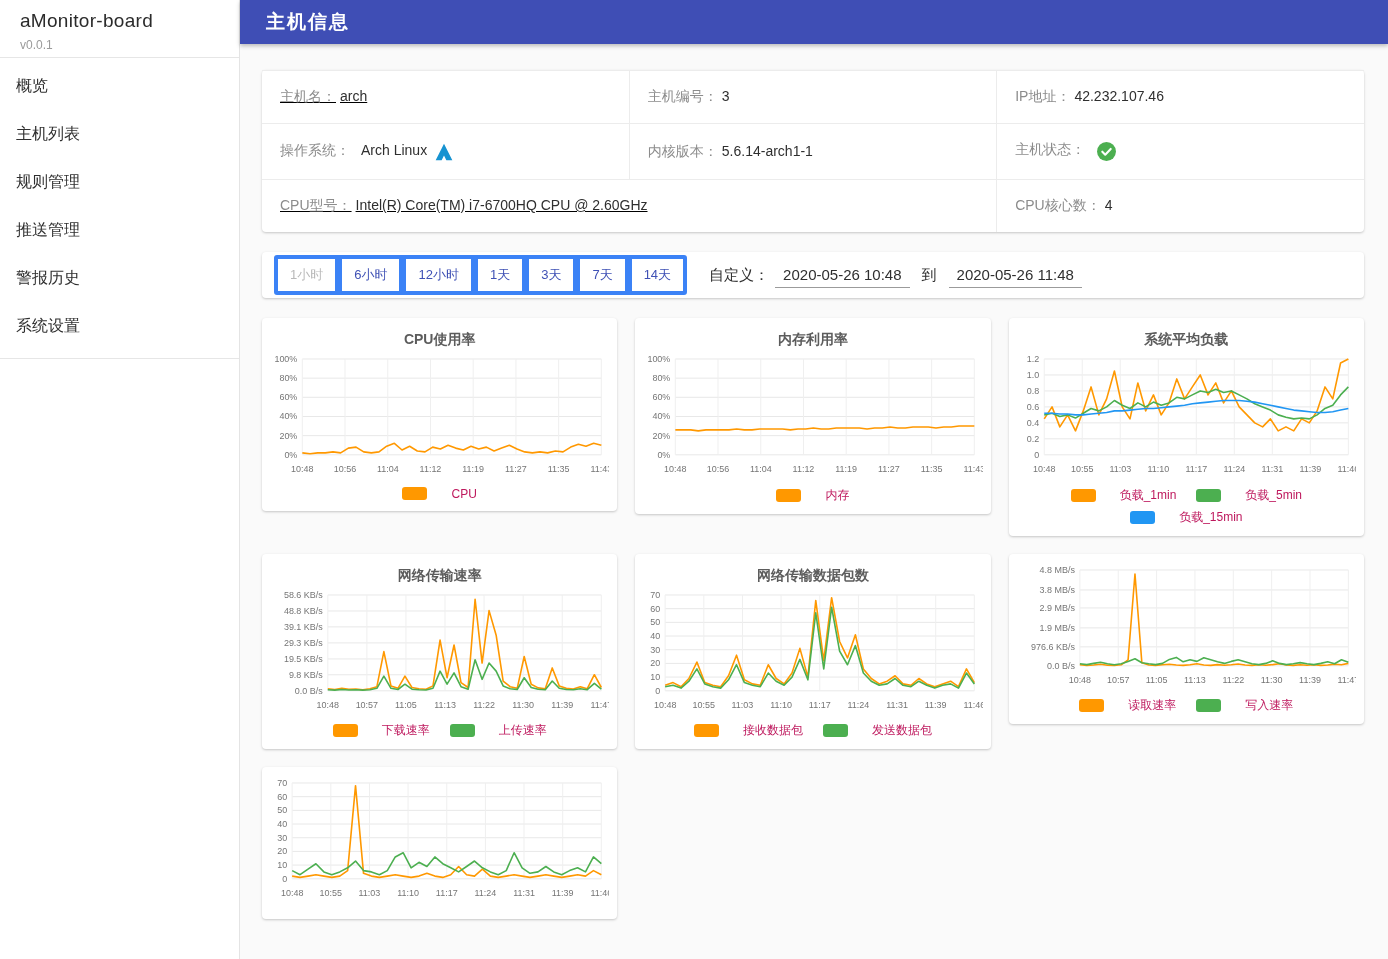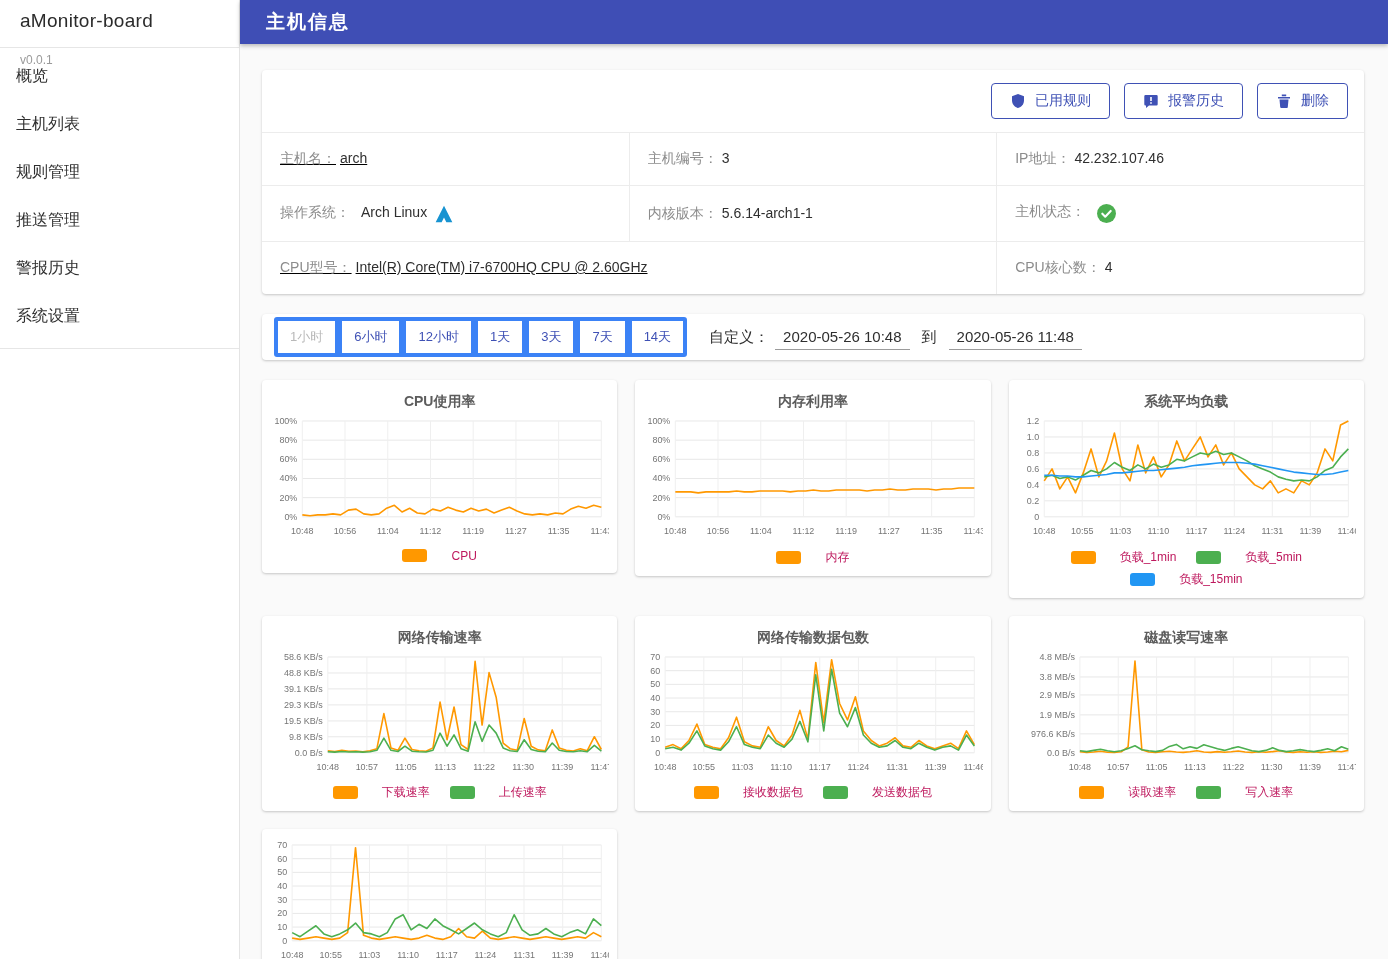--- a/index.html
+++ b/index.html
@@ -2,23 +2,23 @@
 <html><head>
 <meta charset="utf-8">
 <style>
   * { box-sizing: border-box; }
   html,body { margin:0; padding:0; width:1388px; height:959px; overflow:hidden;
     font-family:"Liberation Sans","DejaVu Sans",sans-serif; background:#fafafa; }
   .app { display:flex; width:1388px; height:959px; }
 
   
   .sidebar { width:240px; flex-shrink:0; background:#fff; border-right:1px solid #e4e4e4; }
-  .logo { height:48px; padding:10px 0 0 20px; border-bottom:1px solid #e6e6e6; }
+  .logo { height:58px; padding:10px 0 0 20px; border-bottom:1px solid #e6e6e6; }
   .logo-title { font-size:19px; color:#2b2b2b; font-weight:500; letter-spacing:.3px; }
-  .logo-ver { font-size:12px; color:#9a9a9a; margin-top:21px; }
+  .logo-ver { font-size:12px; color:#9a9a9a; margin-top:6px; }
   .menu { border-bottom:1px solid #e6e6e6; padding:4px 0 8px; }
   .menu-item { height:48px; line-height:48px; padding-left:16px; font-size:16px; color:#2f2f2f; cursor:pointer; }
 
   
   .right { flex:1; display:flex; flex-direction:column; background:#fafafa; min-width:0; }
   .appbar { height:44px; background:#3f4eb5; color:#fff; display:flex; align-items:center;
     padding:0 26px; box-shadow:0 2px 4px rgba(0,0,0,.25); flex-shrink:0; }
   .appbar h1 { margin:0; font-size:19px; font-weight:600; letter-spacing:2px; }
 
   .content { flex:1; padding:26px 24px 20px 22px; overflow:hidden; }
@@ -85,46 +85,20 @@
   </aside>
 
   <div class="right">
     <header class="appbar">
       <h1>主机信息</h1>
     </header>
 
     <main class="content">
 
       <section class="card info-card">
-        <div class="toolbar">
-          <button class="btn">
-            <span class="cell-inline">
-              <svg viewBox="0 0 16 16">
-                  <path d="M8 1 L14 3.2 V7.5 C14 11.2 11.4 14.1 8 15 C4.6 14.1 2 11.2 2 7.5 V3.2 Z"></path>
-                </svg>
-            </span>
-            <span>已用规则</span>
-          </button>
-          <button class="btn">
-            <span class="cell-inline">
-              <svg viewBox="0 0 16 16">
-                  <path d="M2.5 2 h11 a1.2 1.2 0 0 1 1.2 1.2 v8 a1.2 1.2 0 0 1 -1.2 1.2 H6 L3 15 v-2.6 H2.5 a1.2 1.2 0 0 1 -1.2 -1.2 v-8 A1.2 1.2 0 0 1 2.5 2 Z M7.2 4 h1.6 v4 H7.2 Z M7.2 9.2 h1.6 v1.6 H7.2 Z" fill-rule="evenodd"></path>
-                </svg>
-            </span>
-            <span>报警历史</span>
-          </button>
-          <button class="btn">
-            <span class="cell-inline">
-              <svg viewBox="0 0 16 16">
-                  <path d="M2 4 h12 v1.4 H2 Z M5.8 1.6 h4.4 v1.6 H5.8 Z M3.5 6.4 h9 l-.7 7.7 c-.05.55 -.5 .95 -1.05 .95 H5.25 c-.55 0 -1 -.4 -1.05 -.95 Z"></path>
-                </svg>
-            </span>
-            <span>删除</span>
-          </button>
-        </div>
 
         <table class="info">
           <tbody>
               <tr>
             <td>
               <span class="lbl">主机名：</span><span class="val">arch</span>
             </td>
             <td>
               <span class="lbl">主机编号：</span><span class="val">3</span>
             </td>
@@ -414,21 +388,20 @@
                 <span class="legend-swatch" style="background: rgb(255, 152, 0);"></span>
                 <span>接收数据包</span>
               </span>
               <span class="legend-item">
                 <span class="legend-swatch" style="background: rgb(76, 175, 80);"></span>
                 <span>发送数据包</span>
               </span>
             </div>
           </section>
           <section class="card chart-card">
-            <div class="chart-title">磁盘读写速率</div>
             <svg viewBox="0 0 340 134" class="chart-svg">
               <line x1="63" y1="104" x2="332" y2="104" stroke="#e8e8e8" stroke-width="1"></line>
               <text x="58" y="107" text-anchor="end">0.0 B/s</text>
               <line x1="63" y1="85" x2="332" y2="85" stroke="#e8e8e8" stroke-width="1"></line>
               <text x="58" y="88" text-anchor="end">976.6 KB/s</text>
               <line x1="63" y1="66" x2="332" y2="66" stroke="#e8e8e8" stroke-width="1"></line>
               <text x="58" y="69" text-anchor="end">1.9 MB/s</text>
               <line x1="63" y1="46" x2="332" y2="46" stroke="#e8e8e8" stroke-width="1"></line>
               <text x="58" y="49" text-anchor="end">2.9 MB/s</text>
               <line x1="63" y1="28" x2="332" y2="28" stroke="#e8e8e8" stroke-width="1"></line>

